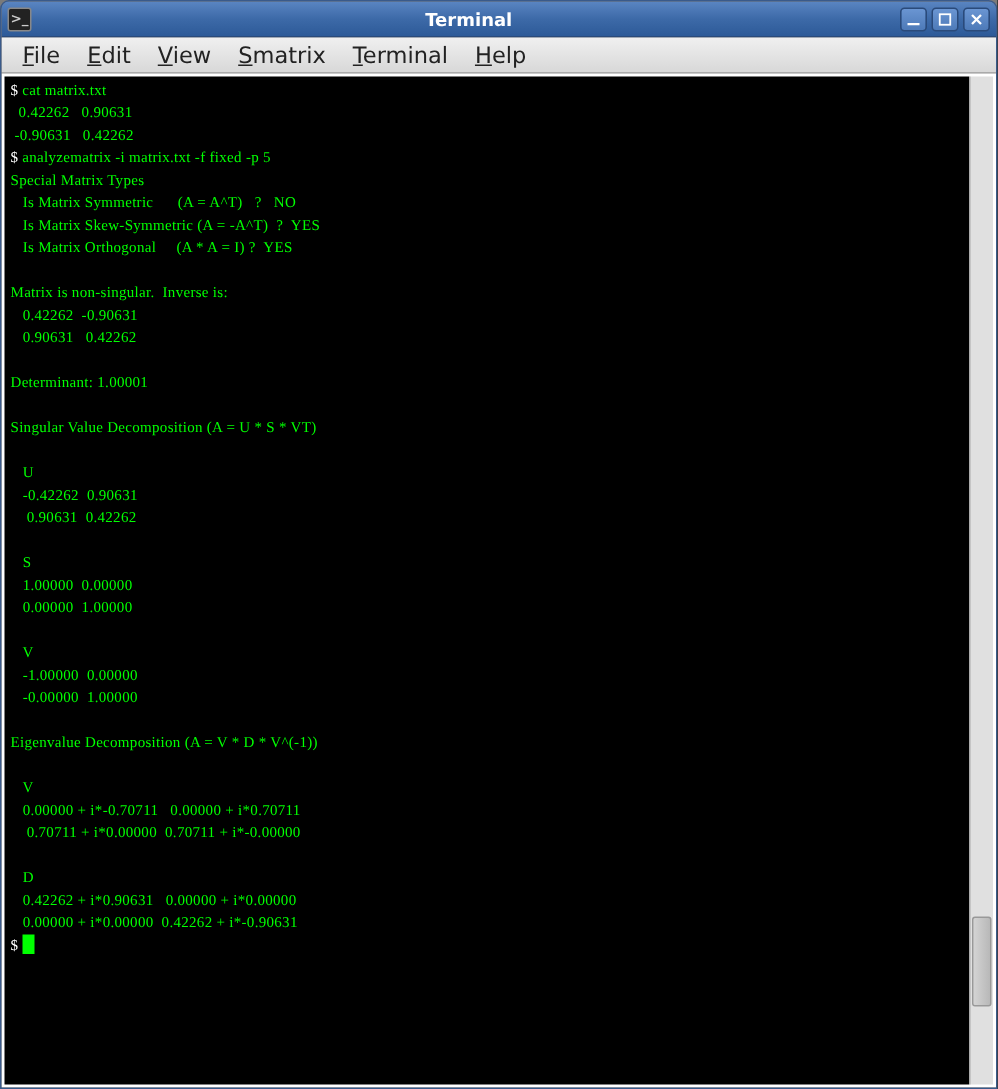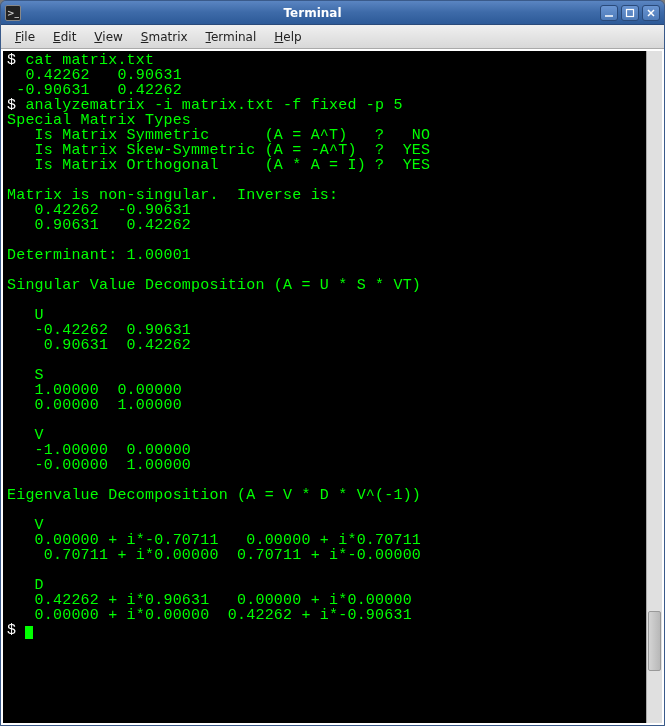--- a/index.html
+++ b/index.html
@@ -64,36 +64,36 @@
     background: linear-gradient(to bottom, #f0f0f0, #d8d8d8);
     border-bottom: 1px solid #aaa;
     display: flex;
     align-items: center;
     padding: 0 6px;
     gap: 2px;
   }
   .menu-item {
     padding: 2px 8px;
     color: #222;
-    font-size: 12px;
+    font-size: 15px;
     cursor: pointer;
   }
   .menu-item u { text-decoration: underline; }
   .terminal-area {
     flex: 1;
     display: flex;
     background: #fff;
     padding: 2px;
   }
   .terminal-content {
     flex: 1;
     background: #000;
     color: #00ff00;
-    font-family: Liberation Mono, monospace;
-    font-size: 15px;
+    font-family: Liberation Serif, serif;
+    font-size: 10px;
     line-height: 15px;
     white-space: pre;
     padding: 2px 4px;
     overflow: hidden;
     letter-spacing: 0.2px;
   }
   .scrollbar {
     width: 16px;
     background: #e0e0e0;
     border-left: 1px solid #aaa;

